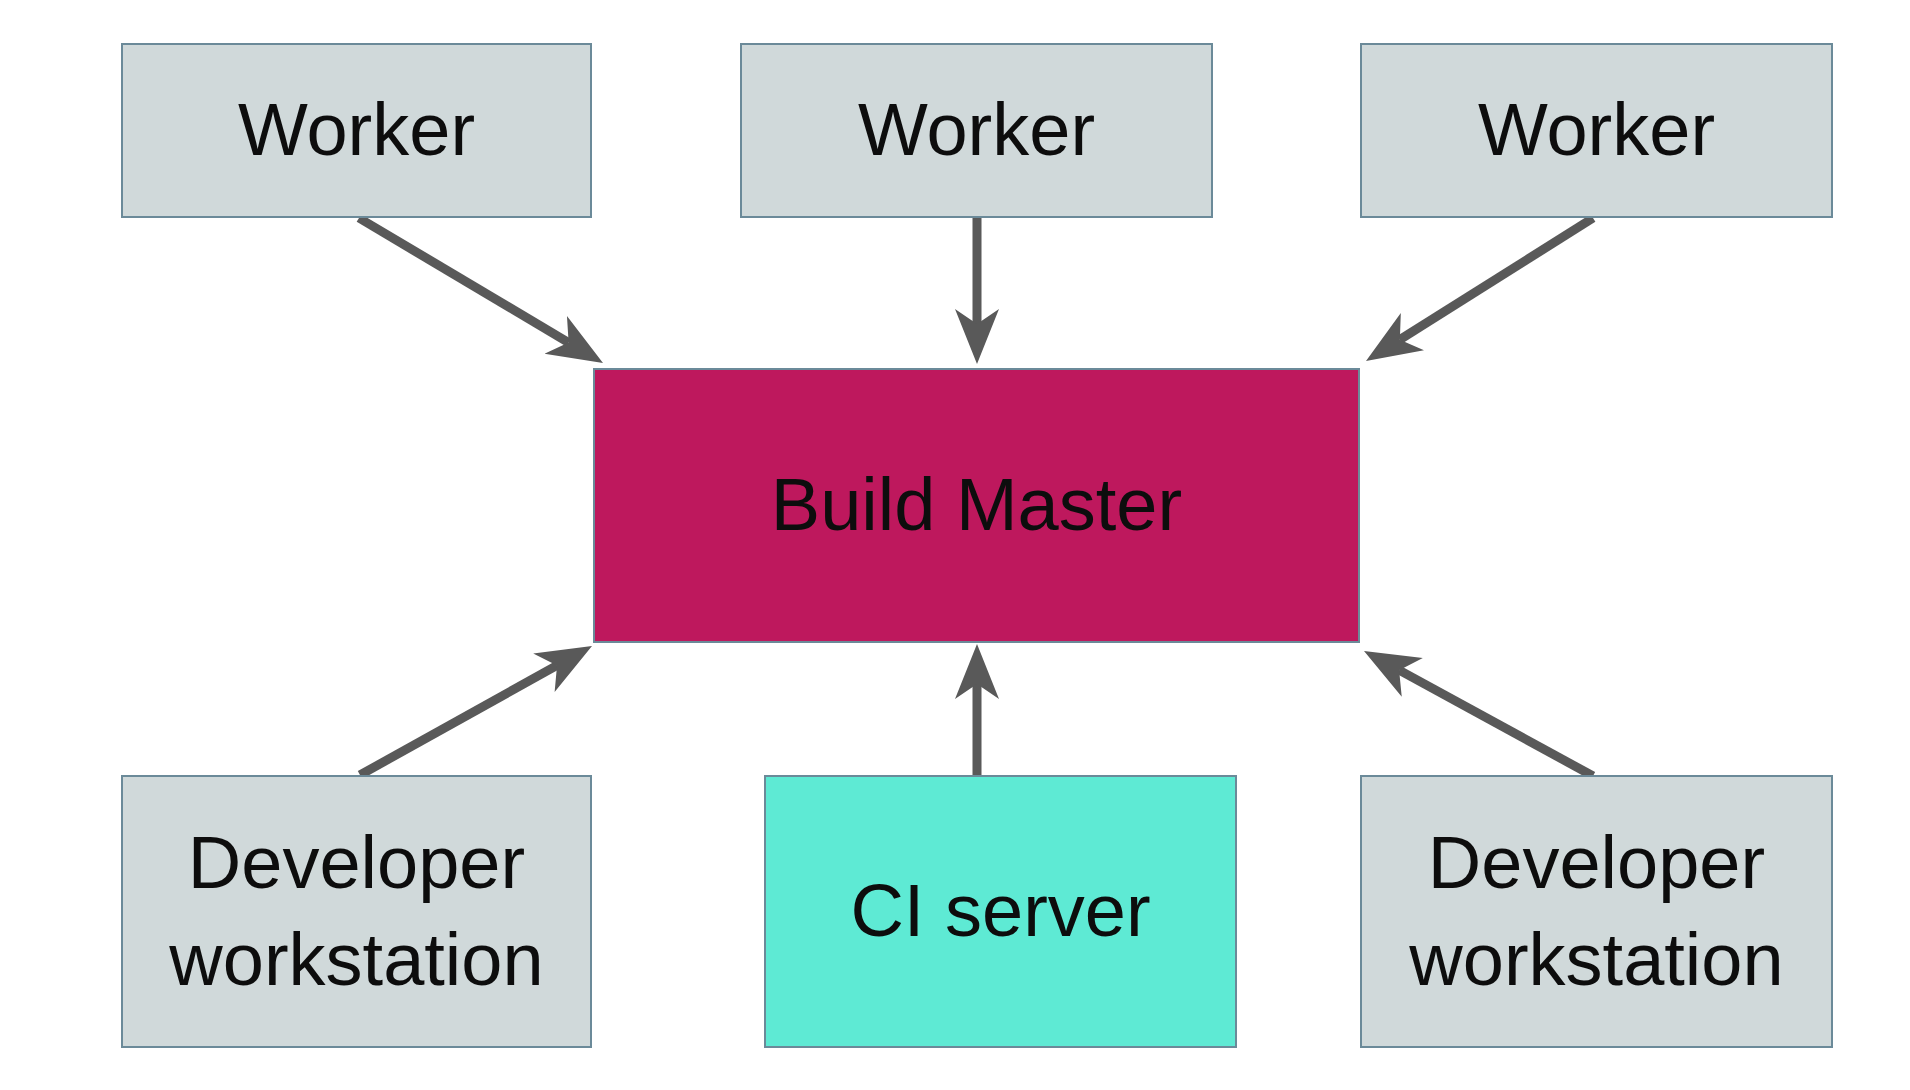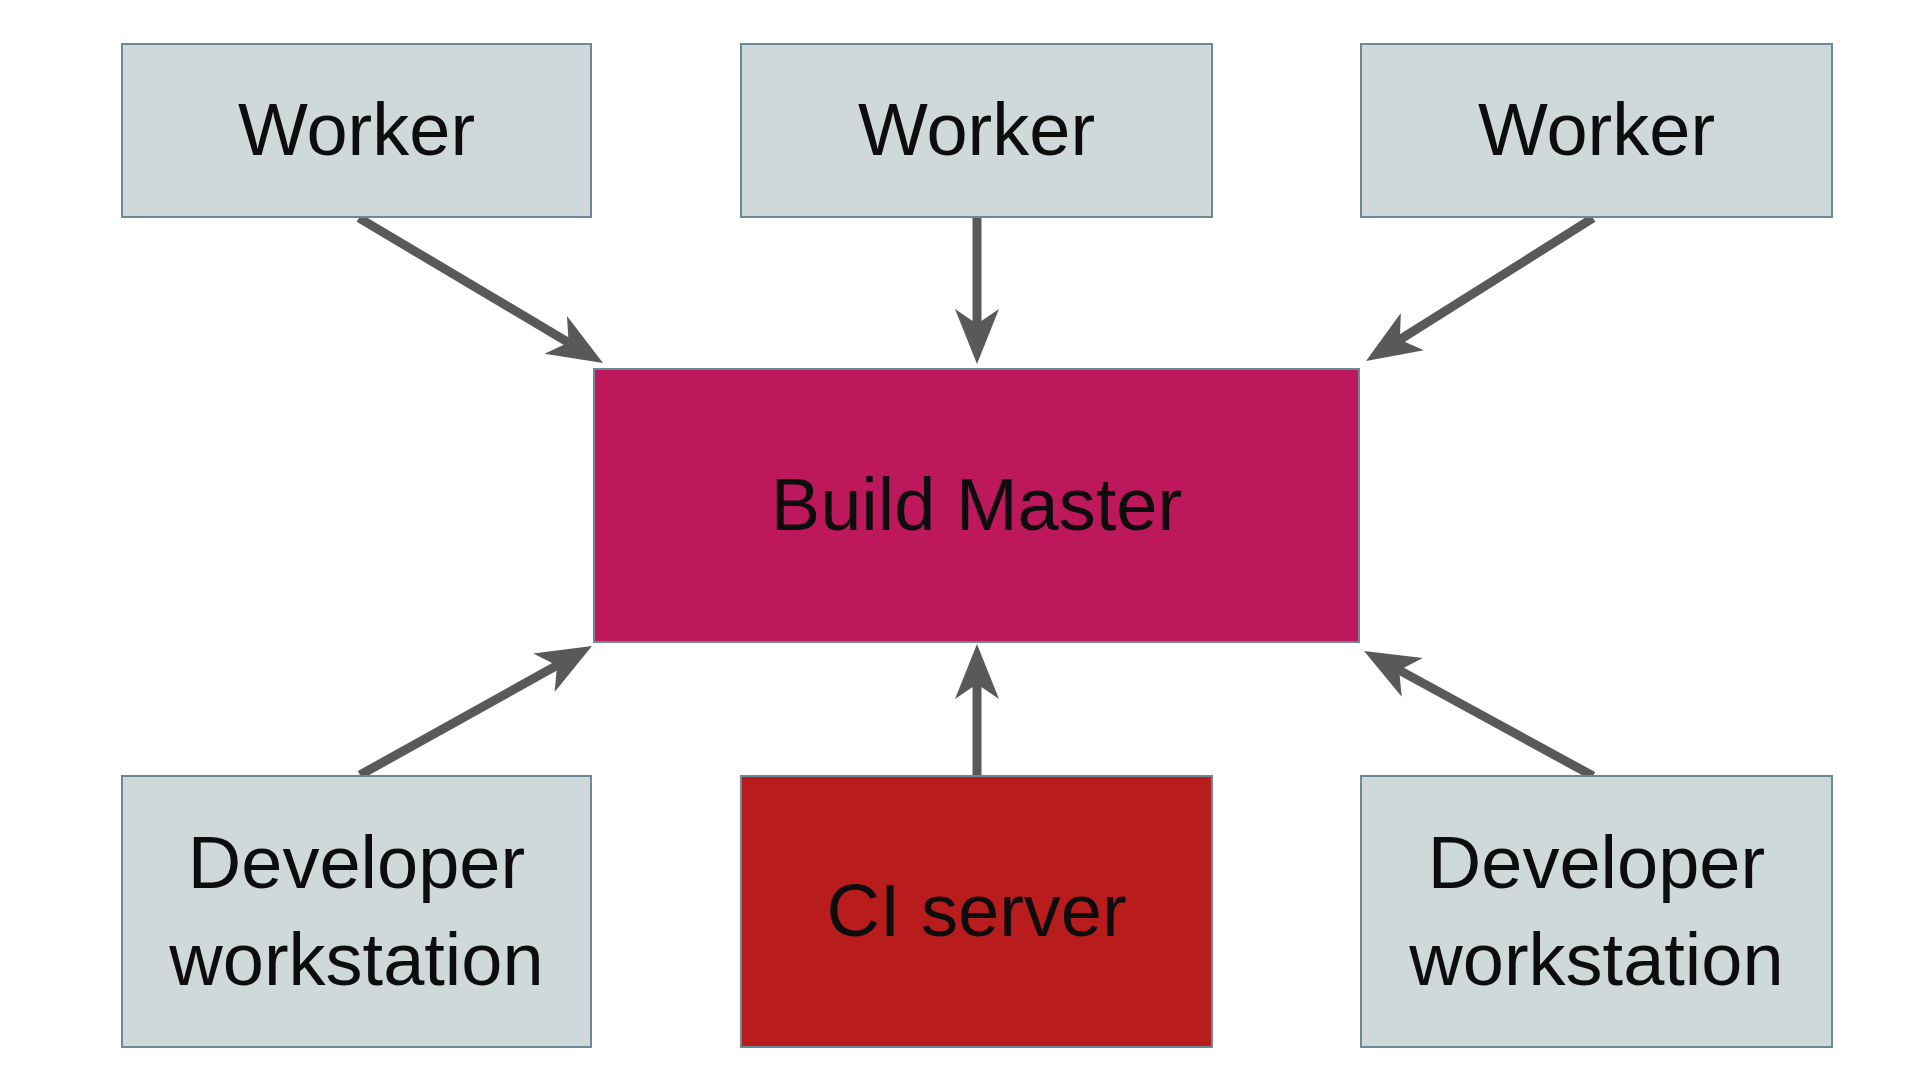--- a/index.html
+++ b/index.html
@@ -68,20 +68,20 @@
   </div>
   <div class="node" style="left: 1360px; top: 43px; width: 473px; height: 175px; background: rgb(208, 217, 218); border-color: rgb(107, 138, 153); color: rgb(13, 13, 13);">
     <span class="label">Worker</span>
   </div>
   <div class="node" style="left: 593px; top: 368px; width: 767px; height: 275px; background: #be185d; border-color: rgb(107, 138, 153); color: rgb(13, 13, 13);">
     <span class="label">Build Master</span>
   </div>
   <div class="node" style="left: 121px; top: 775px; width: 471px; height: 273px; background: rgb(208, 217, 218); border-color: rgb(107, 138, 153); color: rgb(13, 13, 13);">
     <span class="label">Developer workstation</span>
   </div>
-  <div class="node" style="left: 740px; top: 775px; width: 473px; height: 273px; background: #b91c1c; border-color: rgb(107, 138, 153); color: rgb(13, 13, 13);">
+  <div class="node" style="left: 764px; top: 775px; width: 473px; height: 273px; background: #5eead4; border-color: rgb(107, 138, 153); color: rgb(13, 13, 13);">
     <span class="label">CI server</span>
   </div>
   <div class="node" style="left: 1360px; top: 775px; width: 473px; height: 273px; background: rgb(208, 217, 218); border-color: rgb(107, 138, 153); color: rgb(13, 13, 13);">
     <span class="label">Developer workstation</span>
   </div>
 
 </div>
 
 </body></html>

